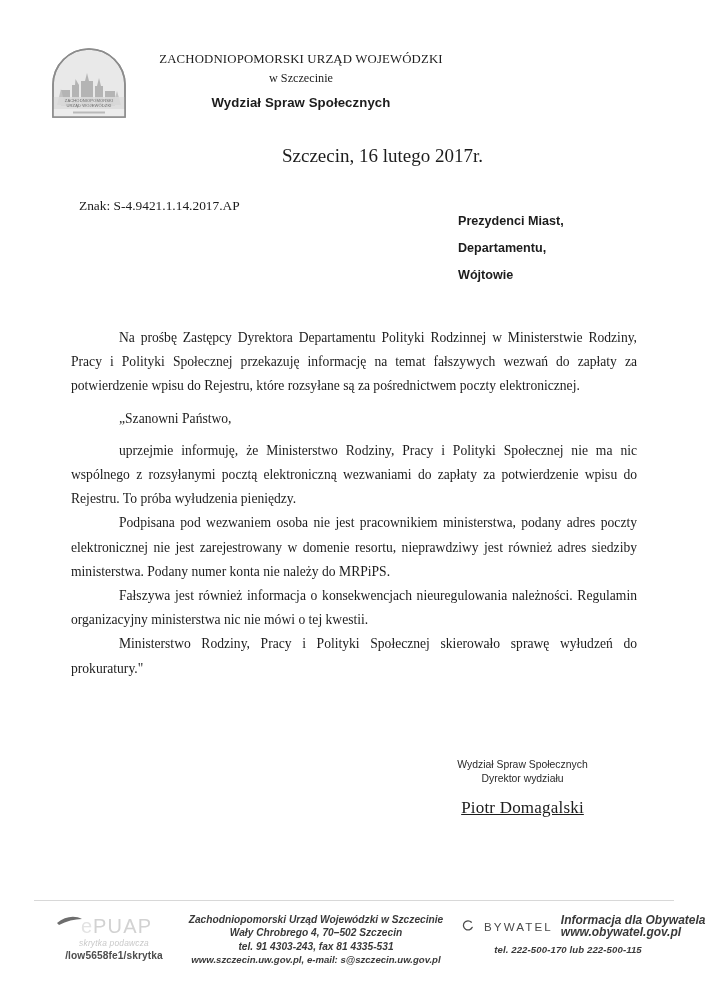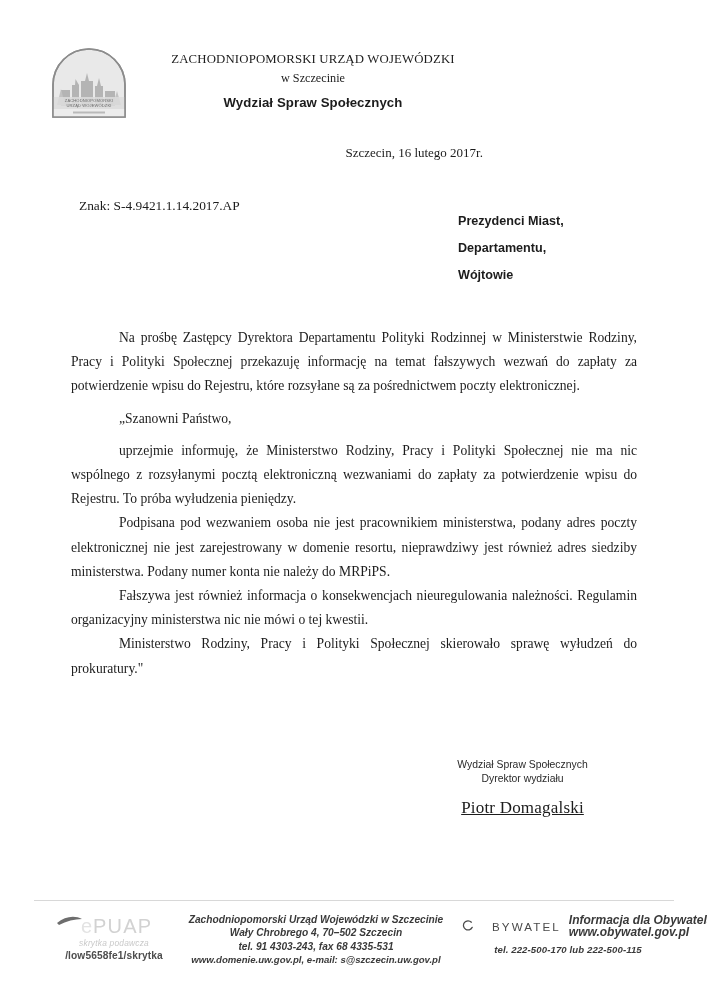--- a/index.html
+++ b/index.html
@@ -32,21 +32,21 @@
   }
   .crest {
     position: absolute;
     left: 47px; top: 3px;
     width: 84px; height: 74px;
   }
   .crest svg { display: block; }
 
   .letterhead-text {
     position: absolute;
-    left: 148px; top: 9px;
+    left: 136px; top: 9px;
     width: 330px;
     text-align: center;
   }
   .org-name {
     font-size: 12.8px;
     letter-spacing: 0.15px;
     line-height: 17px;
     white-space: nowrap;
   }
   .org-city {
@@ -64,21 +64,21 @@
   }
 
   
   .dateline {
     position: absolute;
     left: 0; top: 145px;
     width: 564px;
     padding-right: 81px;
     box-sizing: border-box;
     text-align: right;
-    font-size: 13px;
+    font-size: 19px;
   }
 
   
   .reference {
     position: absolute;
     left: 79px; top: 198px;
     font-size: 13.4px;
     white-space: nowrap;
   }
 
@@ -201,21 +201,21 @@
     width: 212px;
   }
   .obywatel-row {
     display: flex;
     align-items: center;
     gap: 8px;
   }
   .obywatel-mark {
     display: flex;
     align-items: center;
-    gap: 19px;
+    gap: 11px;
     font-family: "Liberation Sans", "DejaVu Sans", sans-serif;
     font-size: 11.6px;
     letter-spacing: 2.1px;
     color: #4a4a4a;
     white-space: nowrap;
   }
   .obywatel-mark svg { display: block; }
   .obywatel-info {
     font-family: "Liberation Sans", "DejaVu Sans", sans-serif;
     font-style: italic;
@@ -327,22 +327,22 @@
           <text x="40" y="21" font-family="Liberation Sans, sans-serif" font-size="20" fill="#d2d2d2" letter-spacing="1.2">PUAP</text>
         </svg>
       </div>
       <div class="epuap-sub">skrytka podawcza</div>
       <div class="epuap-addr">/low5658fe1/skrytka</div>
     </div>
 
     <div class="footer-address">
       <div class="l1">Zachodniopomorski Urząd Wojewódzki w Szczecinie</div>
       <div class="l2">Wały Chrobrego 4, 70–502 Szczecin</div>
-      <div class="l3">tel. 91 4303-243,  fax 68 4335-531</div>
-      <div class="l4"><span>www.domenie.uw.gov.pl</span><span class="plain">, e-mail: s@szczecin.uw.gov.pl</span></div>
+      <div class="l3">tel. 91 4303-243,  fax 81 4335-531</div>
+      <div class="l4"><span>www.szczecin.uw.gov.pl</span><span class="plain">, e-mail: s@szczecin.uw.gov.pl</span></div>
     </div>
 
     <div class="obywatel">
       <div class="obywatel-row">
         <span class="obywatel-mark">
           <svg width="11" height="12" viewBox="0 0 11 12" aria-hidden="true">
             <path d="M9.4 2.2 A4.6 4.6 0 1 0 10.2 7.4" fill="none" stroke="#4a4a4a" stroke-width="1.25" stroke-linecap="round"></path>
           </svg>
           <span>BYWATEL</span>
         </span>

